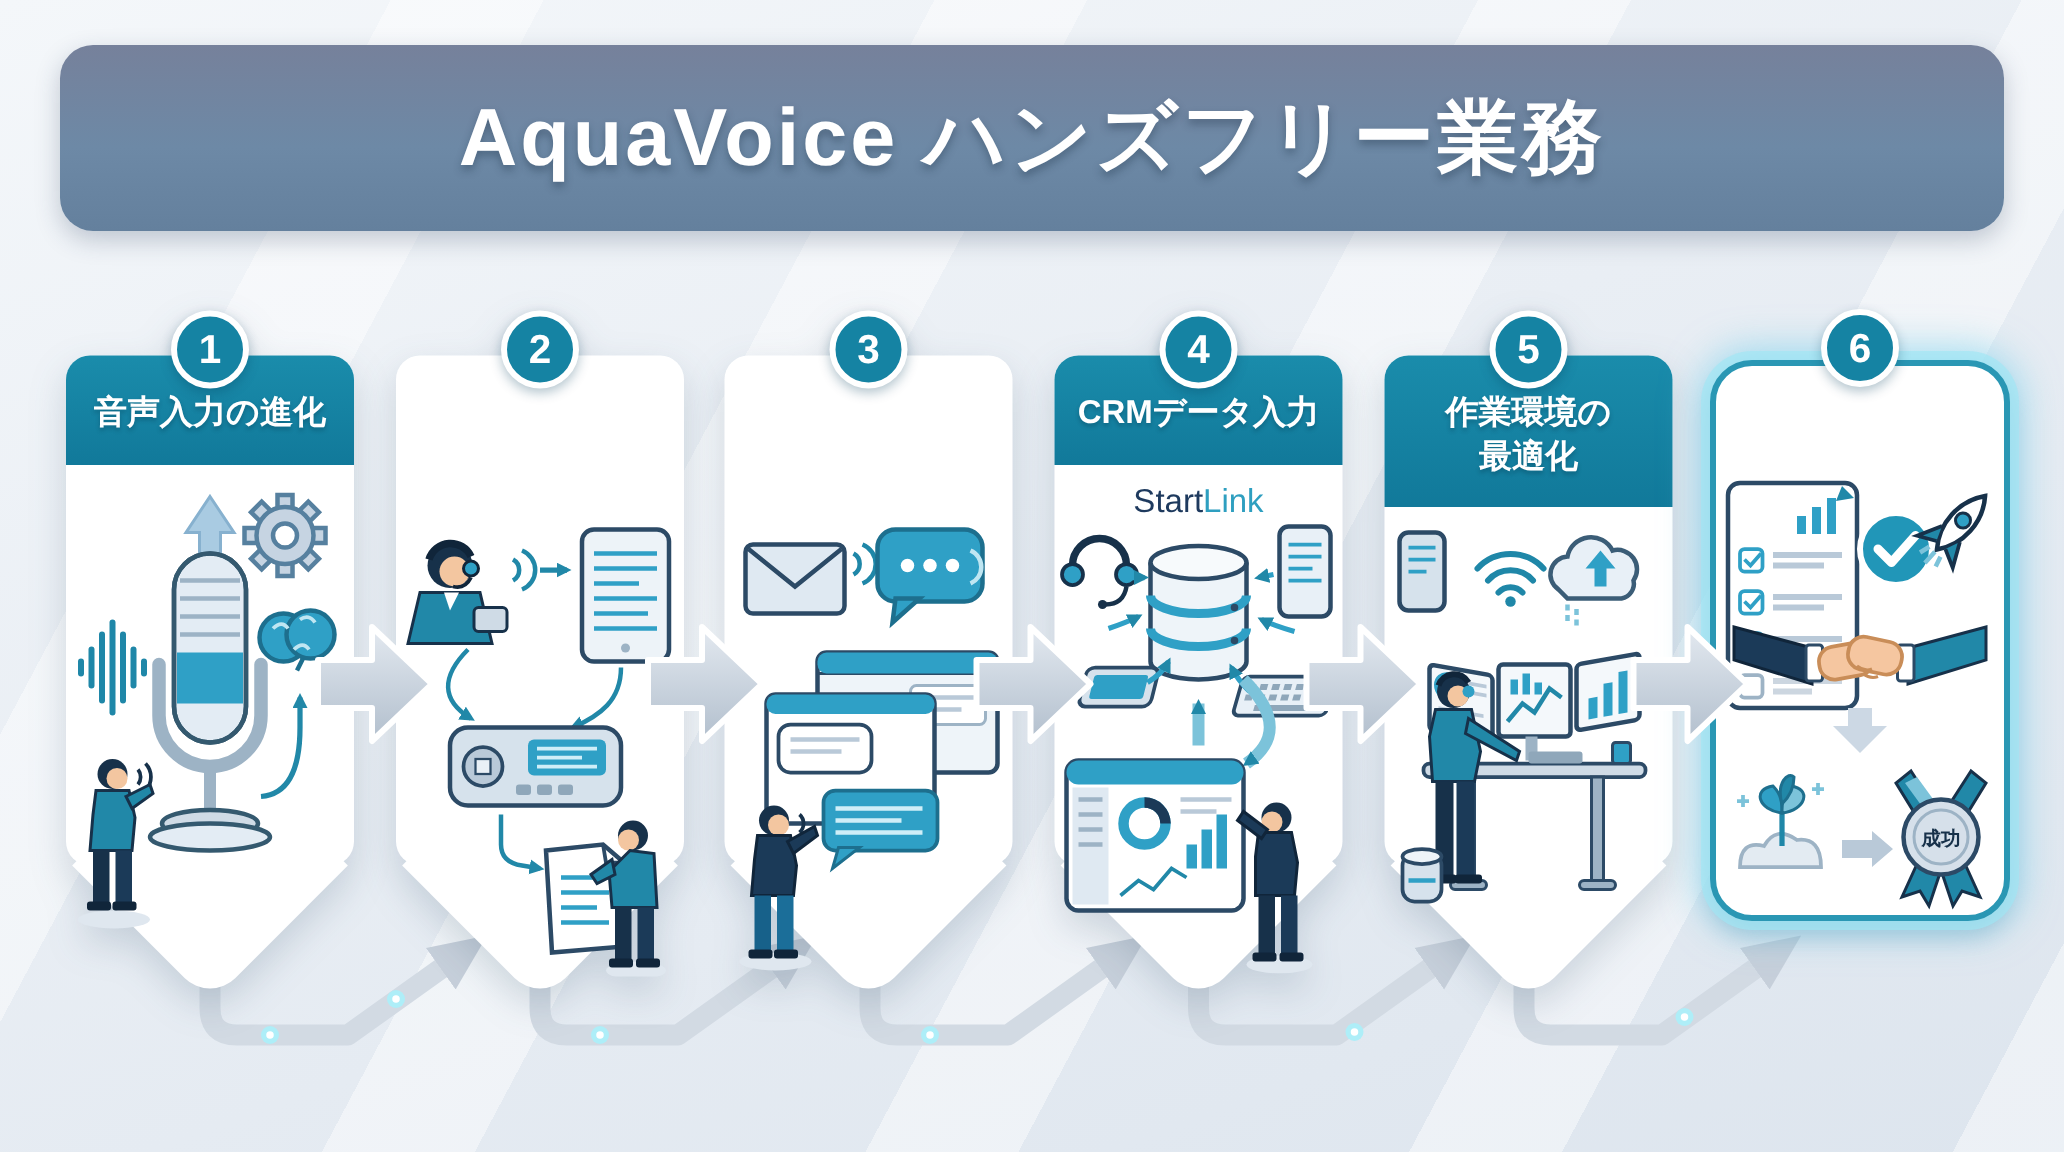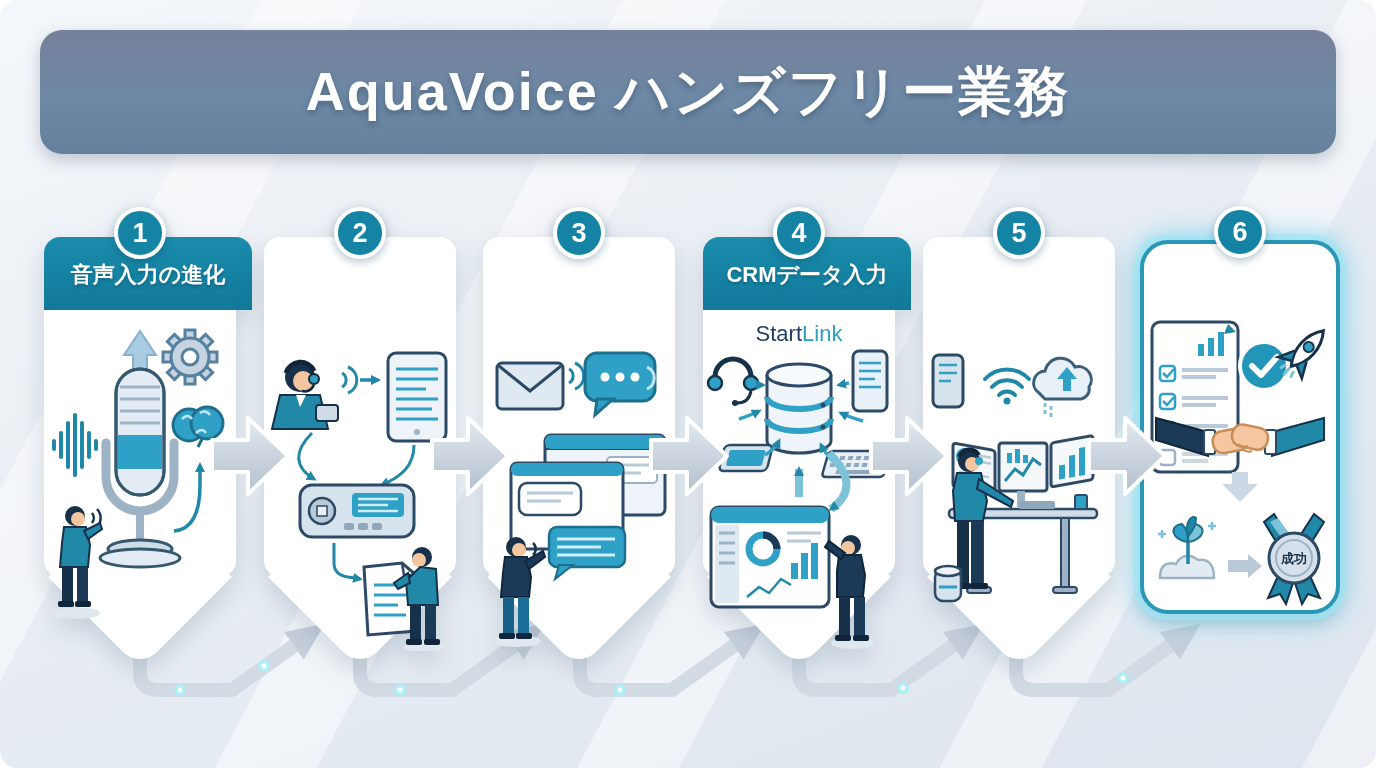--- a/index.html
+++ b/index.html
@@ -1,20 +1,19 @@
 <!DOCTYPE html>
 <html><head>
 <meta charset="utf-8">
 <style>
   html,body{margin:0;padding:0;}
   .stage{
     position:relative;width:1376px;height:768px;overflow:hidden;
     font-family:"Liberation Sans",sans-serif;
     background:linear-gradient(160deg,#f4f7fa 0%,#e9eef4 45%,#dde5ee 100%);
-    border-radius:17px;
   }
   .stage::before{
     content:"";position:absolute;inset:0;
     background:repeating-linear-gradient(118deg,rgba(255,255,255,0) 0 230px,rgba(255,255,255,.45) 230px 320px);
     pointer-events:none;
   }
   
   .banner{
     position:absolute;left:40px;top:30px;width:1296px;height:124px;
     background:linear-gradient(180deg,#76819b 0%,#6d89a6 55%,#64809d 100%);
@@ -25,21 +24,21 @@
     margin:0;color:#ffffff;font-size:54px;font-weight:800;letter-spacing:2px;
     text-shadow:0 3px 6px rgba(20,40,60,.35);
   }
   
   .card{position:absolute;top:237px;width:192px;height:440px;z-index:2;
         filter:drop-shadow(0 10px 12px rgba(40,70,100,.18));}
   .card .body{position:absolute;left:0;top:0;width:192px;height:340px;background:#fff;border-radius:16px;}
   .card .point{position:absolute;left:31px;top:275px;width:130px;height:130px;background:#fff;
         transform:rotate(45deg);border-radius:0 0 24px 0;}
   .hdr{
-    position:absolute;left:0;top:0;width:208px;box-sizing:border-box;
+    position:absolute;left:0;top:0;width:192px;box-sizing:border-box;
     background:linear-gradient(180deg,#1a8cab,#11799a);color:#fff;text-align:center;
     font-weight:bold;font-size:22px;line-height:1.3;padding:24px 6px 20px;
     border-radius:16px 16px 0 0;white-space:pre-line;z-index:2;
     text-shadow:0 2px 3px rgba(0,40,60,.3);
   }
   .num{
     position:absolute;left:50%;top:-30px;transform:translateX(-50%);z-index:3;
     width:52px;height:52px;border-radius:50%;background:#1583a3;border:4px solid #fff;
     box-sizing:border-box;display:flex;align-items:center;justify-content:center;
     color:#fff;font-size:27px;font-weight:bold;box-shadow:0 3px 8px rgba(0,60,90,.3);
@@ -377,20 +376,22 @@
         <rect x="1" y="52" width="11" height="40" fill="#1b3a58"></rect>
         <rect x="-18" y="90" width="16" height="6" rx="2" fill="#10253a"></rect>
         <rect x="0" y="90" width="16" height="6" rx="2" fill="#10253a"></rect>
       </g>
     </svg>
   </div>
 
   <div class="card" style="left:923px">
     <div class="point"></div>
     <div class="body"></div>
+    <div class="hdr">作業環境の
+最適化</div>
     <div class="num">5</div>
     <svg class="illus" style="top:114px" width="192" height="300" viewBox="0 0 192 300">
       <g>
         <rect x="10" y="4" width="30" height="52" rx="6" fill="#d6e2ec" stroke="#2c4a66" stroke-width="3"></rect>
         <path d="M16,14 h18 M16,22 h18 M16,30 h12" stroke="#2fa0c6" stroke-width="2.5"></path>
       </g>
       <g transform="translate(84,34)">
         <path d="M-22,-6 a30,30 0 0 1 44,0 M-15,2 a20,20 0 0 1 30,0 M-8,10 a11,11 0 0 1 16,0" stroke="#1f87a8" stroke-width="4" fill="none" stroke-linecap="round"></path>
         <circle cx="0" cy="16" r="3.5" fill="#1f87a8"></circle>
       </g>

